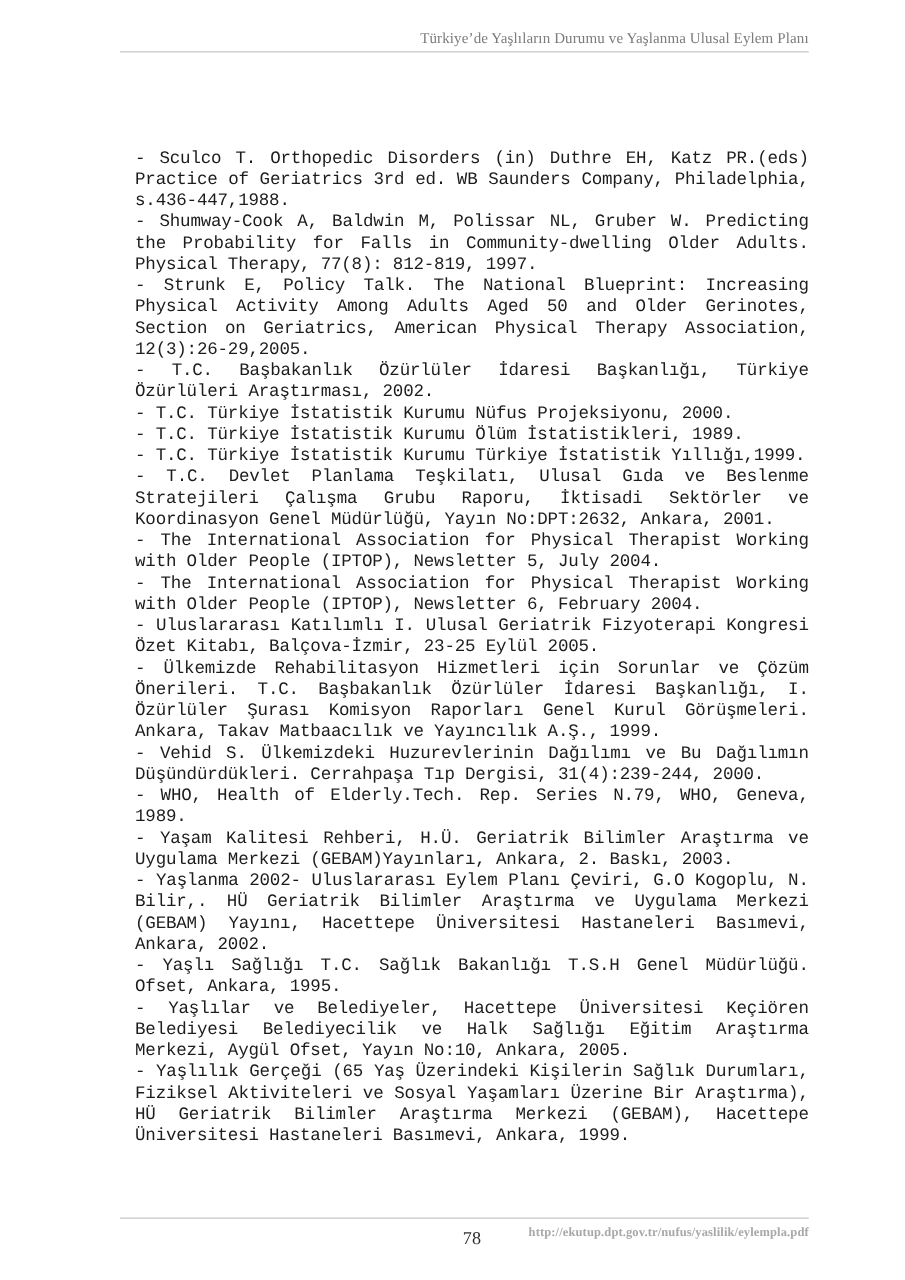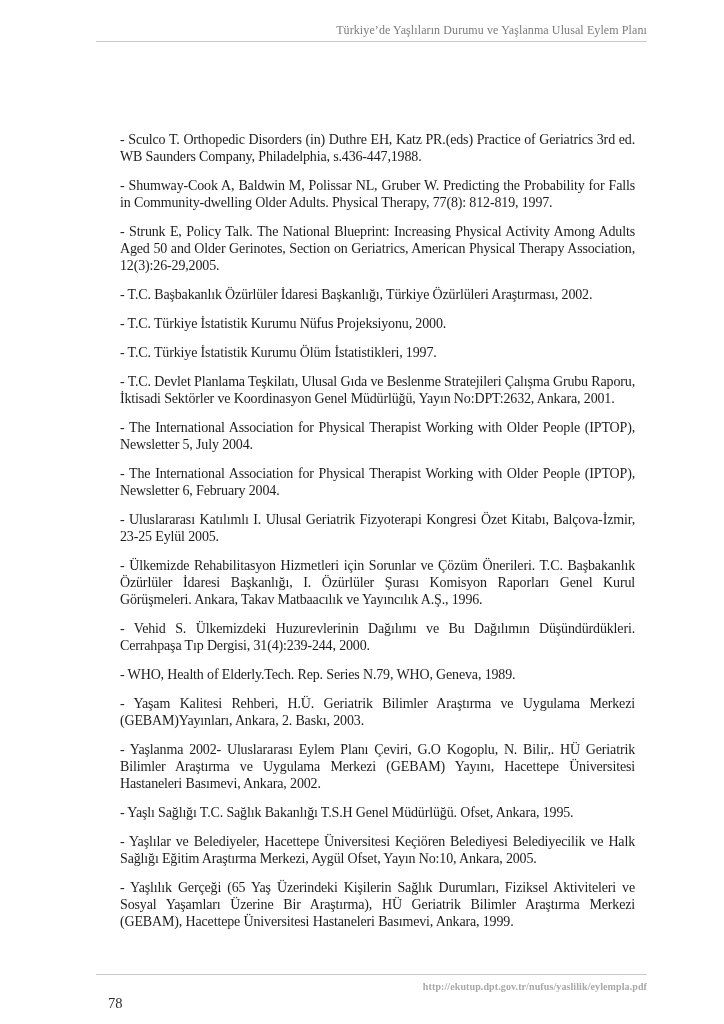--- a/index.html
+++ b/index.html
@@ -41,36 +41,37 @@
     position: absolute;
     top: 119px;
     left: 84px;
     width: 563px;
     font-size: 14px;
     line-height: 17px;
     letter-spacing: -0.15px;
     color: var(--body-text);
     text-align: justify;
   }
-  .refs p { margin: 12px; }
+  .refs p { margin: 0; font-family: Liberation Mono, monospace; }
   .page-footer {
     position: absolute;
     top: 974px;
     left: 84px;
     width: 563px;
   }
   .footer-rule {
     border-top: 1px solid var(--rule);
     height: 0;
   }
   .footer-row { position: relative; height: 26px; }
   .page-number {
     position: absolute;
     left: 0; right: 0;
-    top: 20px;
+    top: 8px;
+    text-align: center;
     font-size: 14.5px;
     color: var(--page-number);
   }
   .footer-url {
     position: absolute;
     right: 0;
     top: 6px;
     font-size: 10px;
     letter-spacing: 0.1px;
     color: var(--footer-url);
@@ -86,26 +87,27 @@
     <div class="header-title">Türkiye’de Yaşlıların Durumu ve Yaşlanma Ulusal Eylem Planı</div>
     <div class="header-rule"></div>
   </header>
 
   <main class="refs">
       <p>- Sculco T. Orthopedic Disorders (in) Duthre EH, Katz PR.(eds) Practice of Geriatrics 3rd ed. WB Saunders Company, Philadelphia, s.436-447,1988.</p>
       <p>- Shumway-Cook A, Baldwin M, Polissar NL, Gruber W. Predicting the Probability for Falls in Community-dwelling Older Adults. Physical Therapy, 77(8): 812-819, 1997.</p>
       <p>- Strunk E, Policy Talk. The National Blueprint: Increasing Physical Activity Among Adults Aged 50 and Older Gerinotes, Section on Geriatrics, American Physical Therapy Association, 12(3):26-29,2005.</p>
       <p>- T.C. Başbakanlık Özürlüler İdaresi Başkanlığı, Türkiye Özürlüleri Araştırması, 2002.</p>
       <p>- T.C. Türkiye İstatistik Kurumu Nüfus Projeksiyonu, 2000.</p>
-      <p>- T.C. Türkiye İstatistik Kurumu Ölüm İstatistikleri, 1997.</p>
+      <p>- T.C. Türkiye İstatistik Kurumu Ölüm İstatistikleri, 1989.</p>
+      <p>- T.C. Türkiye İstatistik Kurumu Türkiye İstatistik Yıllığı,1999.</p>
       <p>- T.C. Devlet Planlama Teşkilatı, Ulusal Gıda ve Beslenme Stratejileri Çalışma Grubu Raporu, İktisadi Sektörler ve Koordinasyon Genel Müdürlüğü, Yayın No:DPT:2632, Ankara, 2001.</p>
       <p>- The International Association for Physical Therapist Working with Older People (IPTOP), Newsletter 5, July 2004.</p>
       <p>- The International Association for Physical Therapist Working with Older People (IPTOP), Newsletter 6, February 2004.</p>
       <p>- Uluslararası Katılımlı I. Ulusal Geriatrik Fizyoterapi Kongresi Özet Kitabı, Balçova-İzmir, 23-25 Eylül 2005.</p>
-      <p>- Ülkemizde Rehabilitasyon Hizmetleri için Sorunlar ve Çözüm Önerileri. T.C. Başbakanlık Özürlüler İdaresi Başkanlığı, I. Özürlüler Şurası Komisyon Raporları Genel Kurul Görüşmeleri. Ankara, Takav Matbaacılık ve Yayıncılık A.Ş., 1996.</p>
+      <p>- Ülkemizde Rehabilitasyon Hizmetleri için Sorunlar ve Çözüm Önerileri. T.C. Başbakanlık Özürlüler İdaresi Başkanlığı, I. Özürlüler Şurası Komisyon Raporları Genel Kurul Görüşmeleri. Ankara, Takav Matbaacılık ve Yayıncılık A.Ş., 1999.</p>
       <p>- Vehid S. Ülkemizdeki Huzurevlerinin Dağılımı ve Bu Dağılımın Düşündürdükleri. Cerrahpaşa Tıp Dergisi, 31(4):239-244, 2000.</p>
       <p>- WHO, Health of Elderly.Tech. Rep. Series N.79, WHO, Geneva, 1989.</p>
       <p>- Yaşam Kalitesi Rehberi, H.Ü. Geriatrik Bilimler Araştırma ve Uygulama Merkezi (GEBAM)Yayınları, Ankara, 2. Baskı, 2003.</p>
       <p>- Yaşlanma 2002- Uluslararası Eylem Planı Çeviri, G.O Kogoplu, N. Bilir,. HÜ Geriatrik Bilimler Araştırma ve Uygulama Merkezi (GEBAM) Yayını, Hacettepe Üniversitesi Hastaneleri Basımevi, Ankara, 2002.</p>
       <p>- Yaşlı Sağlığı T.C. Sağlık Bakanlığı T.S.H Genel Müdürlüğü. Ofset, Ankara, 1995.</p>
       <p>- Yaşlılar ve Belediyeler, Hacettepe Üniversitesi Keçiören Belediyesi Belediyecilik ve Halk Sağlığı Eğitim Araştırma Merkezi, Aygül Ofset, Yayın No:10, Ankara, 2005.</p>
       <p>- Yaşlılık Gerçeği (65 Yaş Üzerindeki Kişilerin Sağlık Durumları, Fiziksel Aktiviteleri ve Sosyal Yaşamları Üzerine Bir Araştırma), HÜ Geriatrik Bilimler Araştırma Merkezi (GEBAM), Hacettepe Üniversitesi Hastaneleri Basımevi, Ankara, 1999.</p>
     </main>
 
   <footer class="page-footer">

